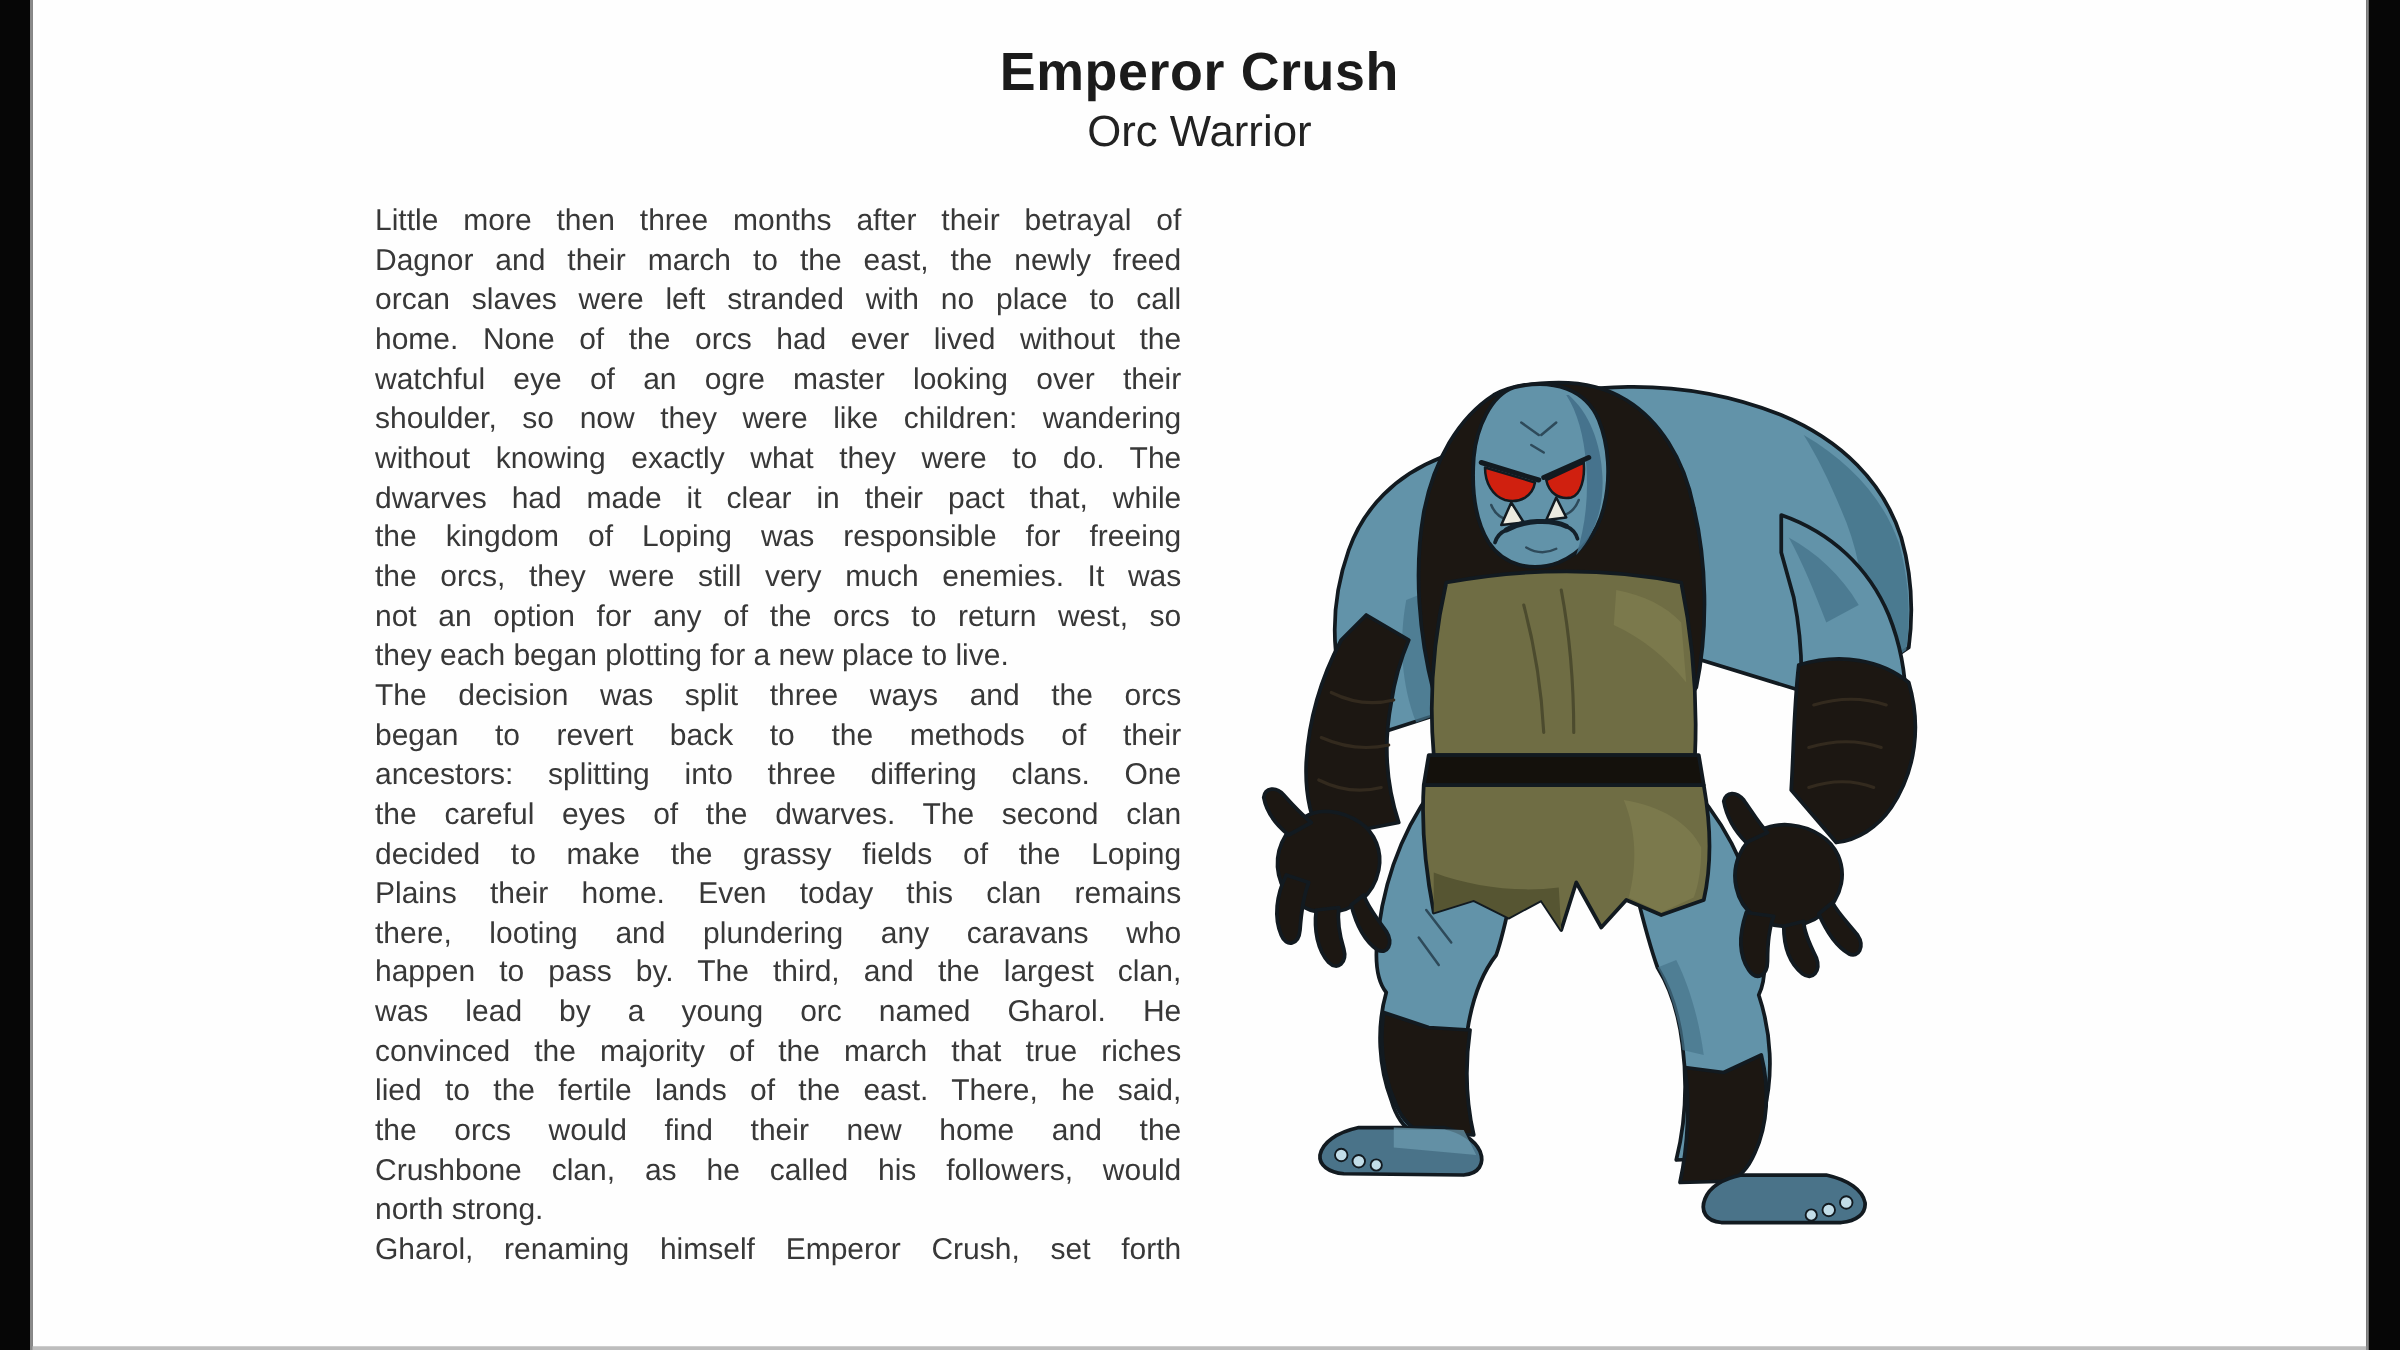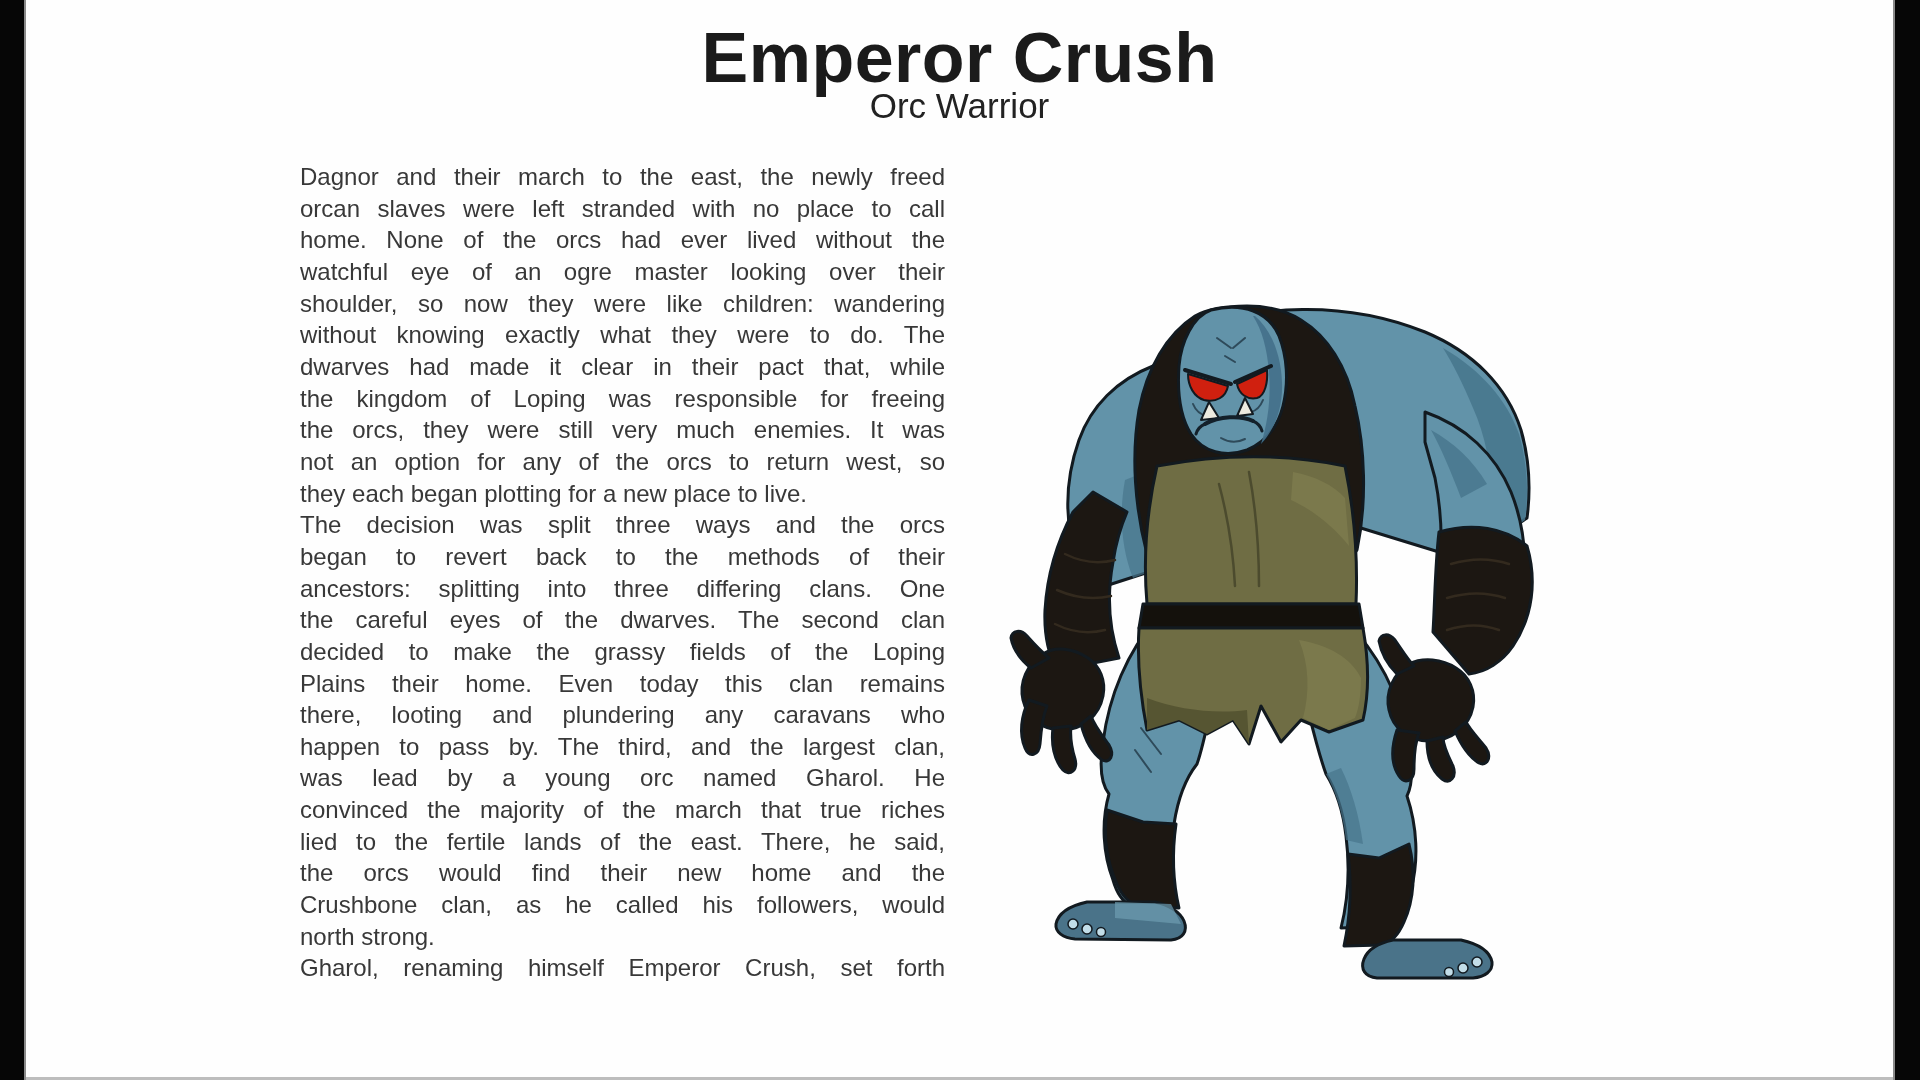--- a/index.html
+++ b/index.html
@@ -17,21 +17,21 @@
   .edge-bar.left  { left: 0; width: 24px; border-right: 2px solid #8a8a8a; }
   .edge-bar.right { right: 0; width: 25px; border-left: 2px solid #8a8a8a; }
 
   .doc-header {
     position: absolute;
     left: 26px; right: 27px;
     top: 30px;
     text-align: center;
   }
   .doc-title {
-    font-size: 70px;
+    font-size: 43px;
     font-weight: bold;
     line-height: 56px;
     color: #1b1b1b;
     letter-spacing: 0.5px;
   }
   .doc-subtitle {
     font-size: 35px;
     line-height: 32px;
     margin-top: 4px;
     color: #222222;
@@ -80,20 +80,21 @@
 <div class="edge-bar left"></div>
 <div class="edge-bar right"></div>
 
 <div class="doc-header">
   <div class="doc-title">Emperor Crush</div>
   <div class="doc-subtitle">Orc Warrior</div>
 </div>
 
 <div class="article-col">
     <div class="para">
+      <div class="line">Little more then three months after their betrayal of</div>
       <div class="line">Dagnor and their march to the east, the newly freed</div>
       <div class="line">orcan slaves were left stranded with no place to call</div>
       <div class="line">home. None of the orcs had ever lived without the</div>
       <div class="line">watchful eye of an ogre master looking over their</div>
       <div class="line">shoulder, so now they were like children: wandering</div>
       <div class="line">without knowing exactly what they were to do. The</div>
       <div class="line">dwarves had made it clear in their pact that, while</div>
       <div class="line">the kingdom of Loping was responsible for freeing</div>
       <div class="line">the orcs, they were still very much enemies. It was</div>
       <div class="line">not an option for any of the orcs to return west, so</div>

